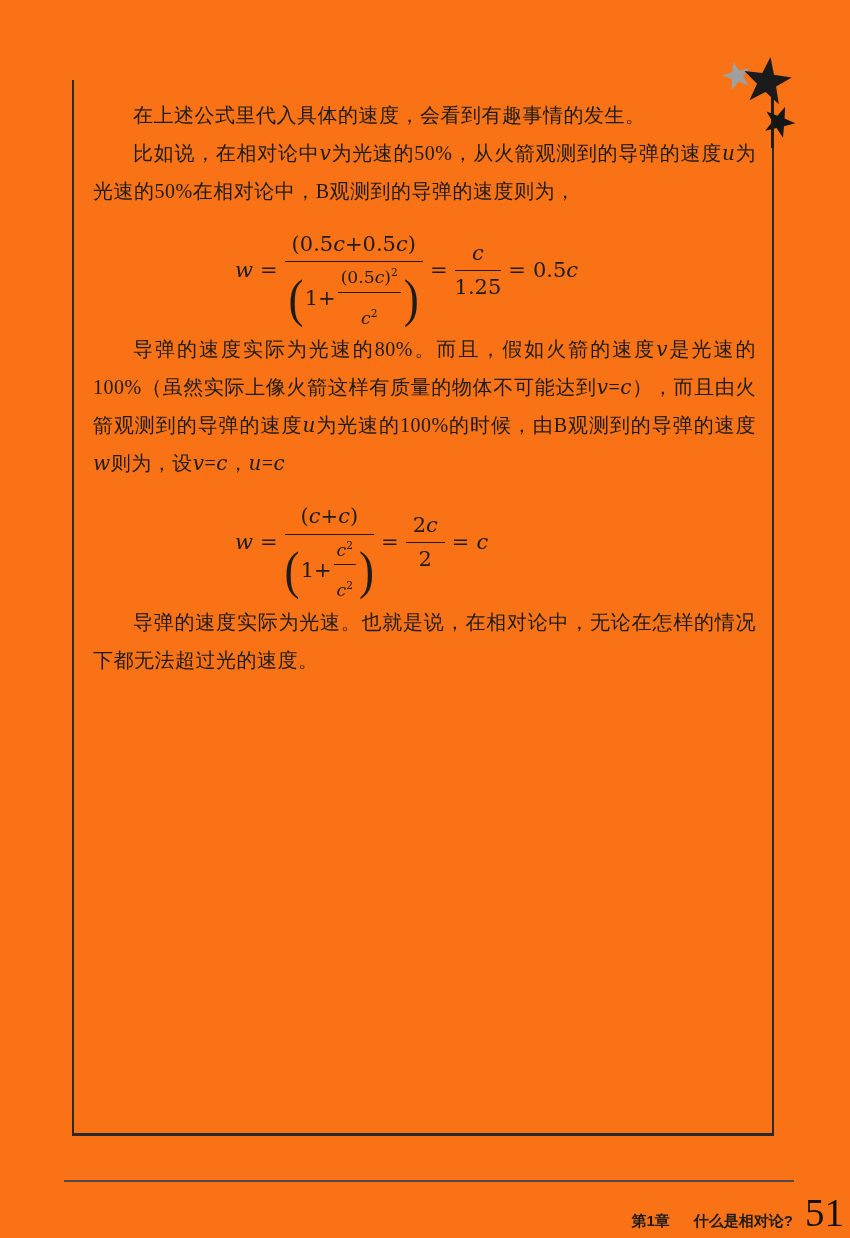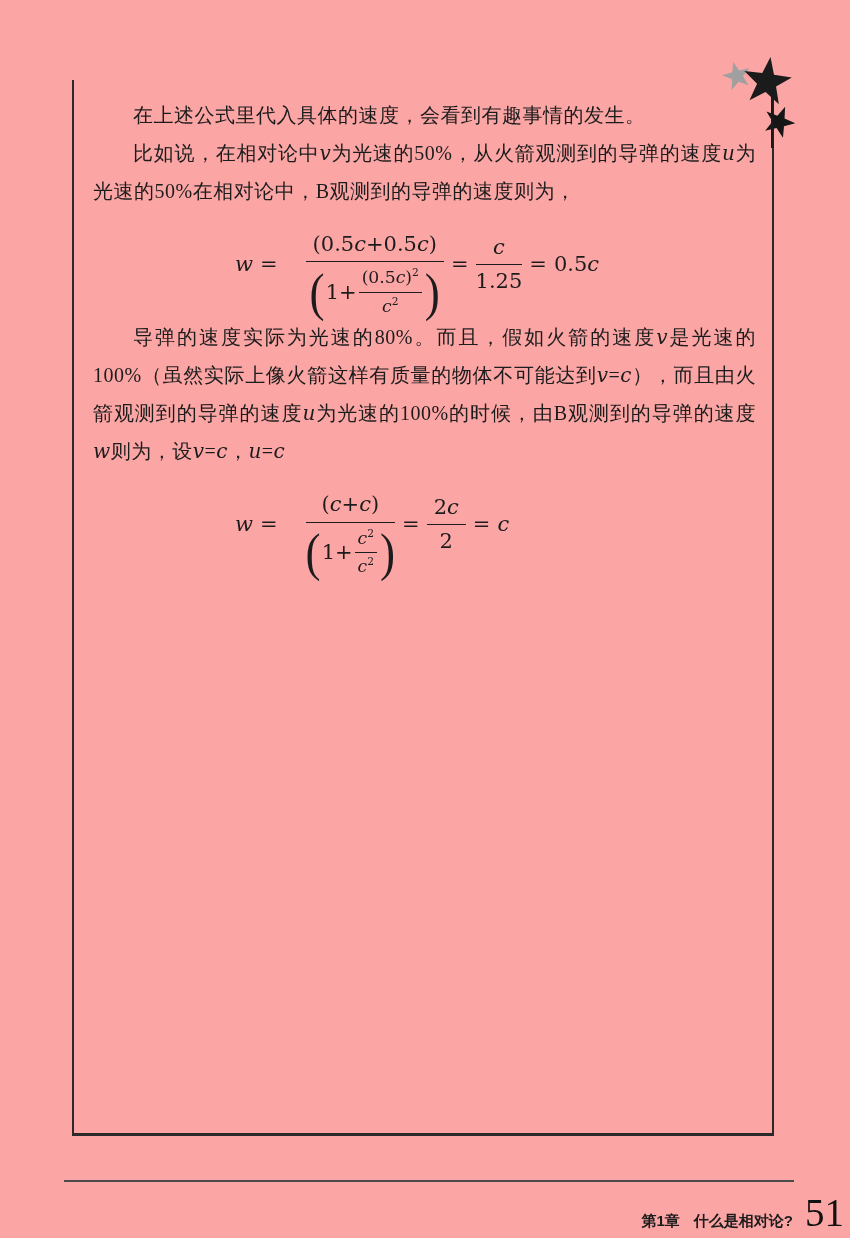--- a/index.html
+++ b/index.html
@@ -6,21 +6,21 @@
   html, body { margin: 0; padding: 0; }
   body {
     width: 850px; height: 1238px;
     background: #f6f6f4;
     font-family: "Liberation Serif", "DejaVu Serif", serif;
     color: #1c1c1c;
   }
   .page {
     position: relative;
     width: 850px; height: 1238px;
-    background: #fca5a5;
+    background: #f97316;
     overflow: hidden;
   }
   
   .content-box {
     position: absolute;
     left: 72px; top: 80px;
     width: 702px; height: 1056px;
     border-left: 2.5px solid #2a2a2a;
     border-right: 2.5px solid #2a2a2a;
     border-bottom: 3px solid #2a2a2a;
@@ -62,22 +62,22 @@
   .frac .fden {
     display: flex;
     justify-content: center;
     align-items: center;
     padding-top: 3px;
   }
   .frac .fden2 {
     display: block;
     padding-top: 3px;
   }
-  .frac.main { position: relative; top: 11px; margin-left: 21px; }
-  .frac.inner { font-size: 0.82em; margin: 0 2px; }
+  .frac.main { position: relative; top: 11px; }
+  .frac.inner { font-size: 0.82em; margin: 0 2px; gap: 12px; }
   .frac.inner .fnum { padding: 0 3px 3px; border-bottom-width: 1.4px; }
   .dinner { display: inline-flex; align-items: center; padding: 2px 1px; }
   .bigp {
     font-family: "Liberation Serif", serif;
     font-size: 215%;
     font-weight: 300;
     line-height: 0.85;
     transform: scaleY(1.18);
   }
   
@@ -96,21 +96,21 @@
     align-items: baseline;
     white-space: nowrap;
     justify-content: center;
   }
   .chapter-label, .chapter-title {
     font-family: "Liberation Sans", "DejaVu Sans", sans-serif;
     font-weight: bold;
     font-size: 15px;
     color: #1c1c1c;
   }
-  .chapter-title { margin-left: 14px; }
+  .chapter-title { margin-left: 24px; }
   .pagenum {
     font-family: "Liberation Serif", serif;
     font-size: 39px;
     margin-left: 12px;
     color: #111;
   }
 </style>
 </head>
 <body>
 
@@ -170,20 +170,21 @@
       </span>
       <span class="feq">=</span>
       <span class="frac">
         <span class="fnum"><span class="seg-t">2</span><span class="seg-v">c</span></span>
         <span class="fden2"><span class="seg-t">2</span></span>
       </span>
       <span class="feq">=</span>
       <span class="math"><span class="seg-v">c</span></span>
     </div>
 
+    <p class="para"><span class="seg-t">导弹的速度实际为光速。也就是说，在相对论中，无论在怎样的情况下都无法超过光的速度。</span></p>
 
   </div>
 
   <svg class="stars" width="124" height="108" viewBox="0 0 124 108">
     <g transform="translate(39,36) scale(0.62) rotate(-15)">
       <polygon points="0,-24 5.64,-7.77 22.83,-7.42 9.13,2.97 14.11,19.42 0,9.6 -14.11,19.42 -9.13,2.97 -22.83,-7.42 -5.64,-7.77" fill="#a0a0a0"></polygon>
     </g>
     <g transform="translate(69,42) scale(1.05) rotate(8)">
       <polygon points="0,-24 5.64,-7.77 22.83,-7.42 9.13,2.97 14.11,19.42 0,9.6 -14.11,19.42 -9.13,2.97 -22.83,-7.42 -5.64,-7.77" fill="#1b1b1b"></polygon>
     </g>

